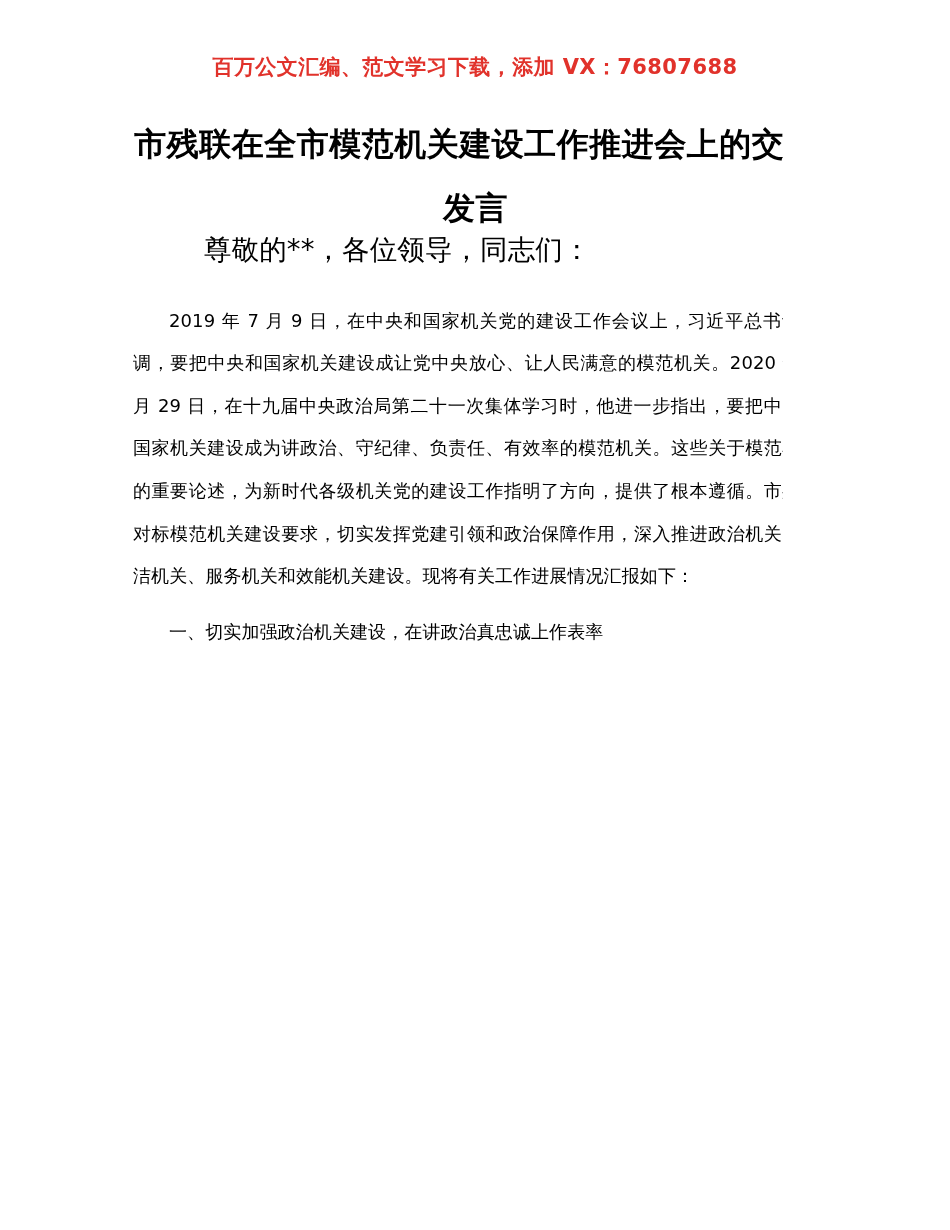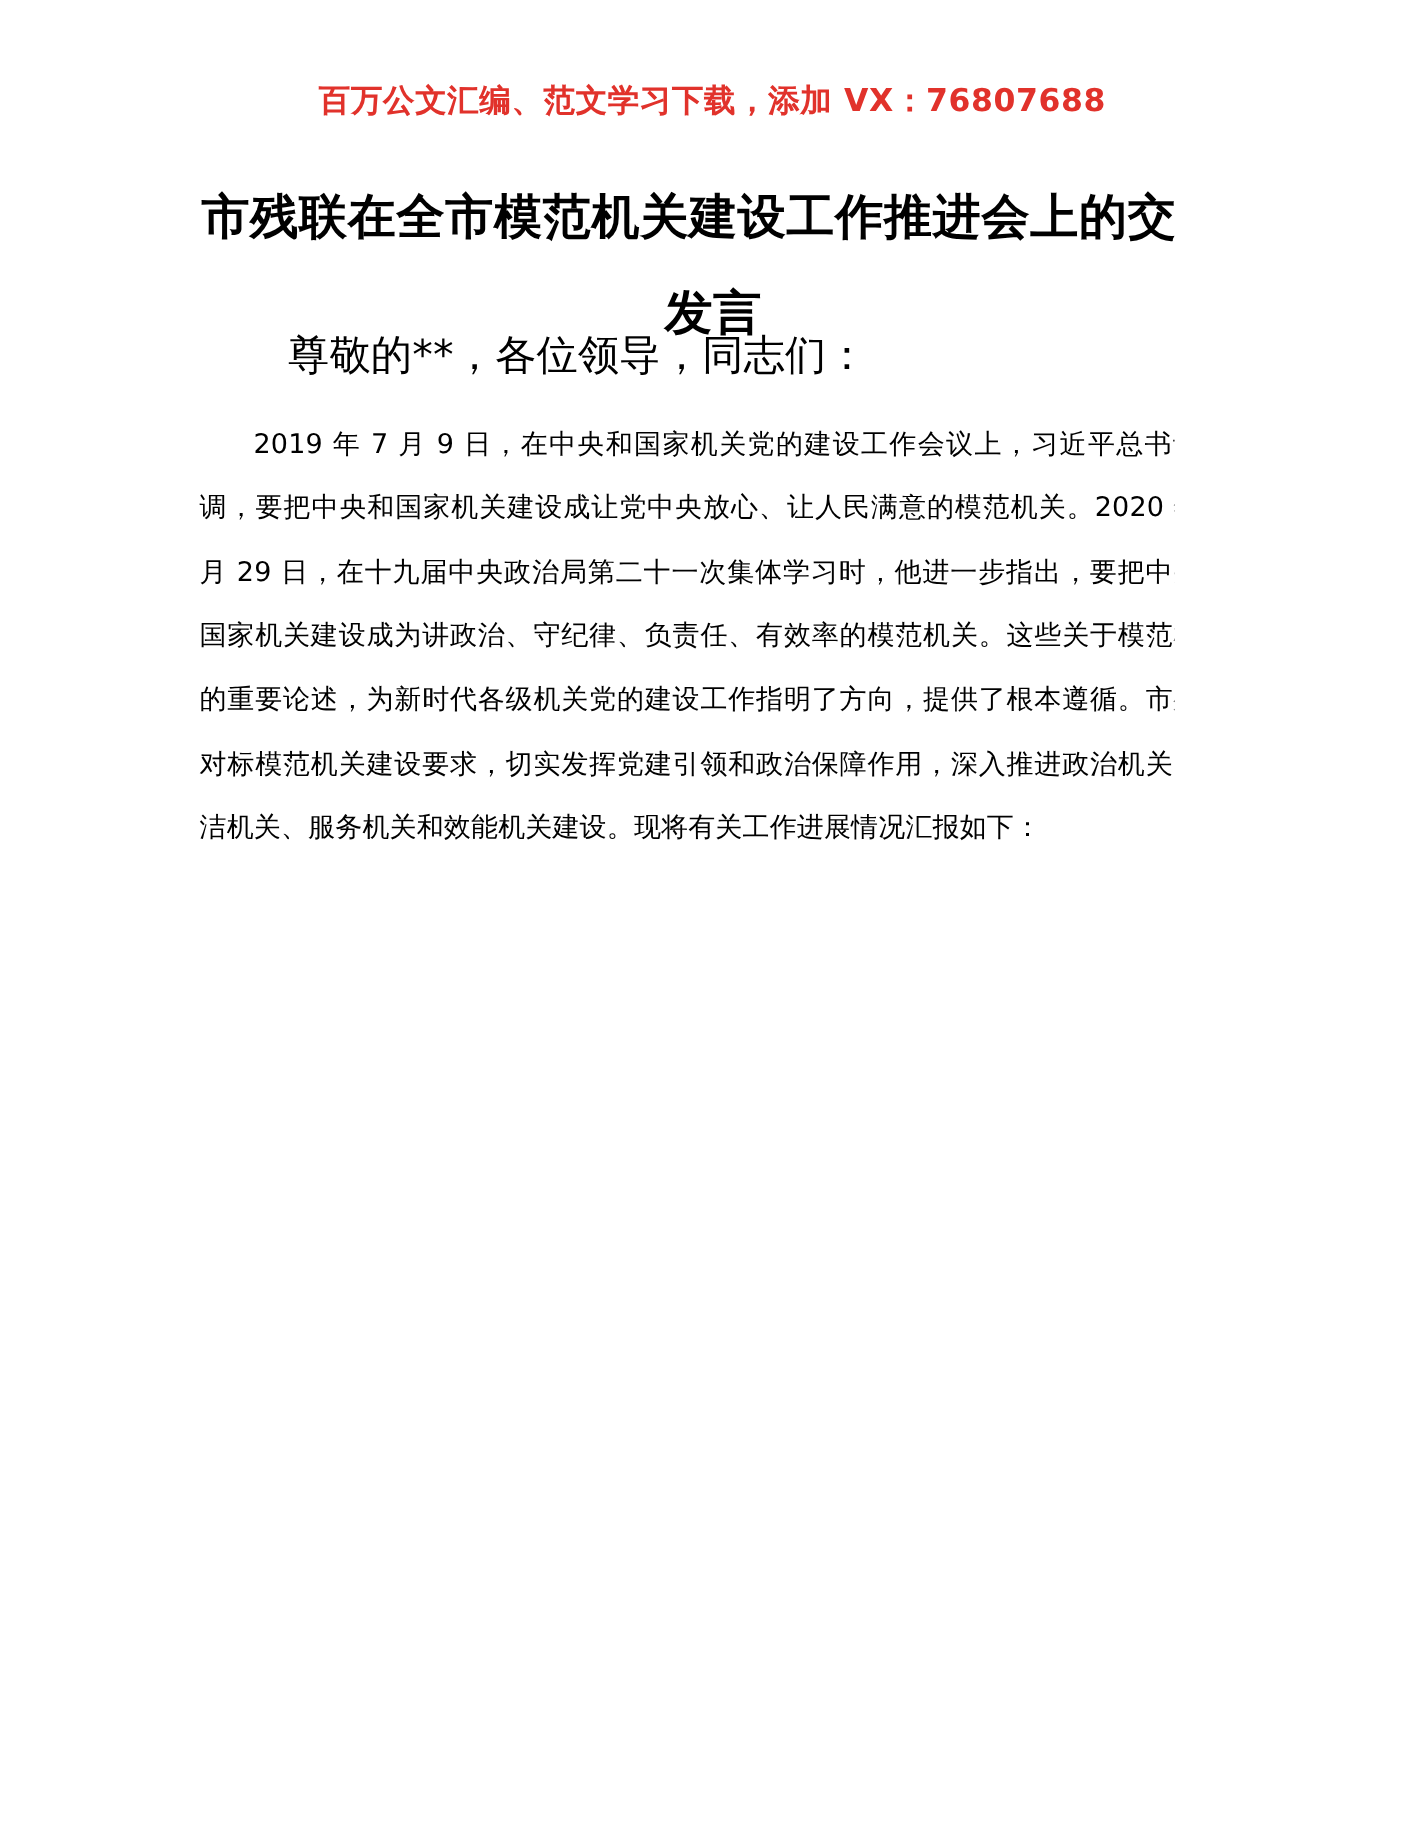--- a/index.html
+++ b/index.html
@@ -60,21 +60,21 @@
     word-break: break-all;
   }
   .para.heading {
     font-weight: 400;
   }
   .salutation {
     font-size: 27.5px;
     line-height: 42.6px;
     text-indent: 2em;
     letter-spacing: 0.1px;
-    margin: 4px;
+    margin: 16px;
   }
   .spacer-lg { height: 13px; }
 </style>
 </head>
 <body>
 
 <div class="page">
 
   <div class="promo-header">百万公文汇编、范文学习下载，添加 VX：76807688</div>
 
@@ -83,19 +83,20 @@
   <div class="content">
 
     <p class="salutation">尊敬的**，各位领导，同志们：</p>
 
     <div class="spacer-lg"></div>
 
     <p class="para">2019 年 7 月 9 日，在中央和国家机关党的建设工作会议上，习近平总书记强调，要把中央和国家机关建设成让党中央放心、让人民满意的模范机关。2020 年 6 月 29 日，在十九届中央政治局第二十一次集体学习时，他进一步指出，要把中央和国家机关建设成为讲政治、守纪律、负责任、有效率的模范机关。这些关于模范机关的重要论述，为新时代各级机关党的建设工作指明了方向，提供了根本遵循。市残联对标模范机关建设要求，切实发挥党建引领和政治保障作用，深入推进政治机关、廉洁机关、服务机关和效能机关建设。现将有关工作进展情况汇报如下：</p>
 
     <div class="spacer-lg"></div>
 
+    <p class="para heading">一、切实加强政治机关建设，在讲政治真忠诚上作表率</p>
 
     <div class="spacer-lg"></div>
 
 
   </div>
 
 </div>
 
 </body></html>

